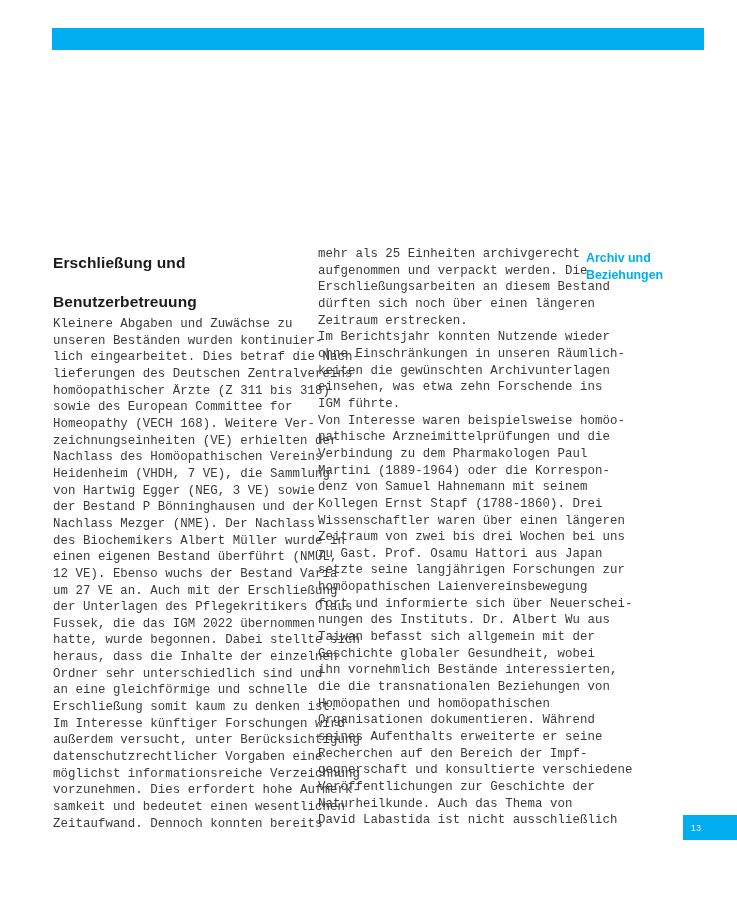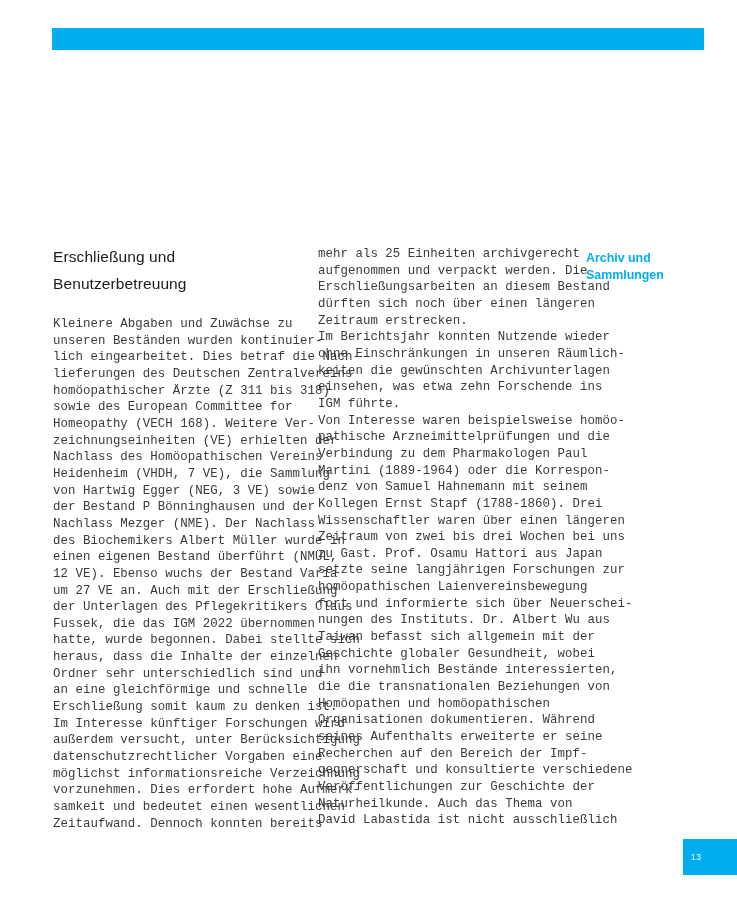--- a/index.html
+++ b/index.html
@@ -20,22 +20,22 @@
   .accent-bar{
     position:absolute;
     left:52px;top:28px;
     width:652px;height:22px;
     background:var(--accent);
   }
   .section-title{
     position:absolute;
     left:53px;top:243px;
     font-size:15.5px;
-    font-weight:normal;
-    line-height:27px;
+    font-weight:bold;
+    line-height:39px;
     color:var(--title);
     letter-spacing:0.1px;
     white-space:pre;
   }
   .body-col{
     position:absolute;
     font-size:12.4px;
     line-height:16.65px;
     color:var(--text);
     letter-spacing:0.05px;
@@ -55,25 +55,24 @@
     left:586px;top:250px;
     font-size:12.4px;
     font-weight:bold;
     line-height:16.5px;
     color:var(--accent);
     white-space:pre;
   }
   .page-badge{
     position:absolute;
     left:683px;top:815px;
-    width:54px;height:36px;
+    width:54px;height:25px;
     background:var(--accent);
     display:flex;
     align-items:center;
-    margin-top:24px;
   }
   .page-badge span{
     color:#ffffff;
     font-size:8.5px;
     padding-left:8px;
     letter-spacing:0.5px;
   }
 </style>
 </head>
 <body>
@@ -147,19 +146,19 @@
 Homöopathen und homöopathischen
 Organisationen dokumentieren. Während
 seines Aufenthalts erweiterte er seine
 Recherchen auf den Bereich der Impf-
 gegnerschaft und konsultierte verschiedene
 Veröffentlichungen zur Geschichte der
 Naturheilkunde. Auch das Thema von
 David Labastida ist nicht ausschließlich</div>
 
   <div class="margin-label">Archiv und
-Sammlungen</div>
+Beziehungen</div>
 
   <div class="page-badge">
     <span>13</span>
   </div>
 
 </div>
 
 </body></html>

